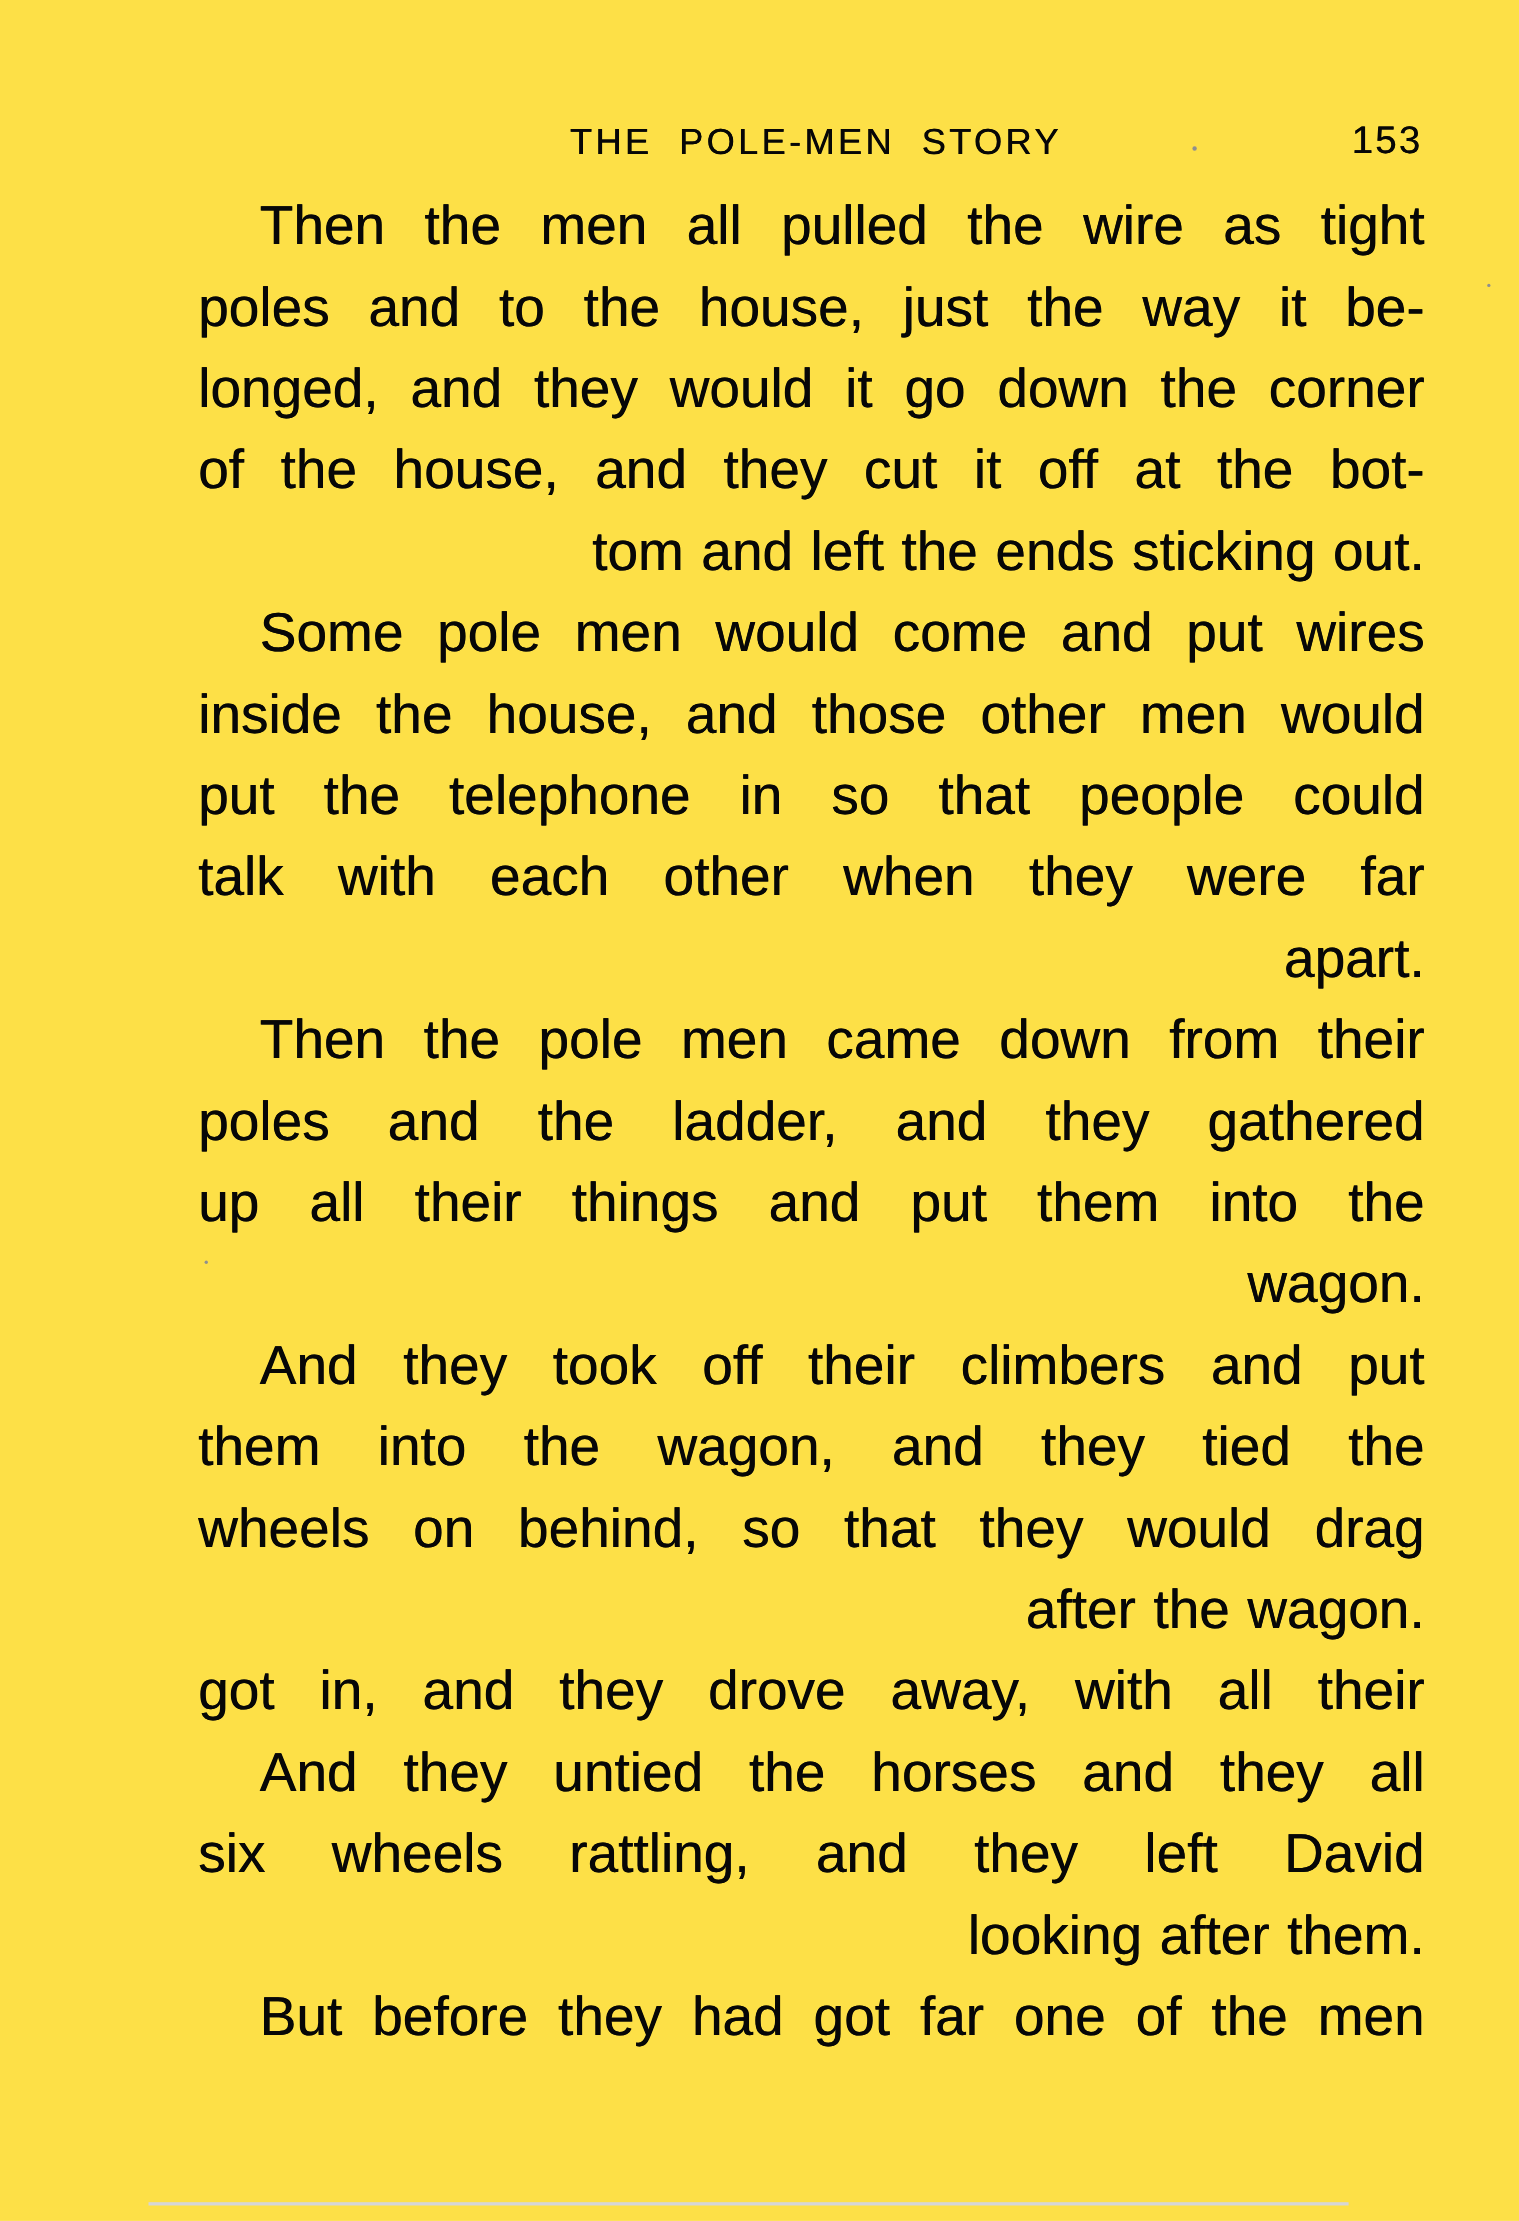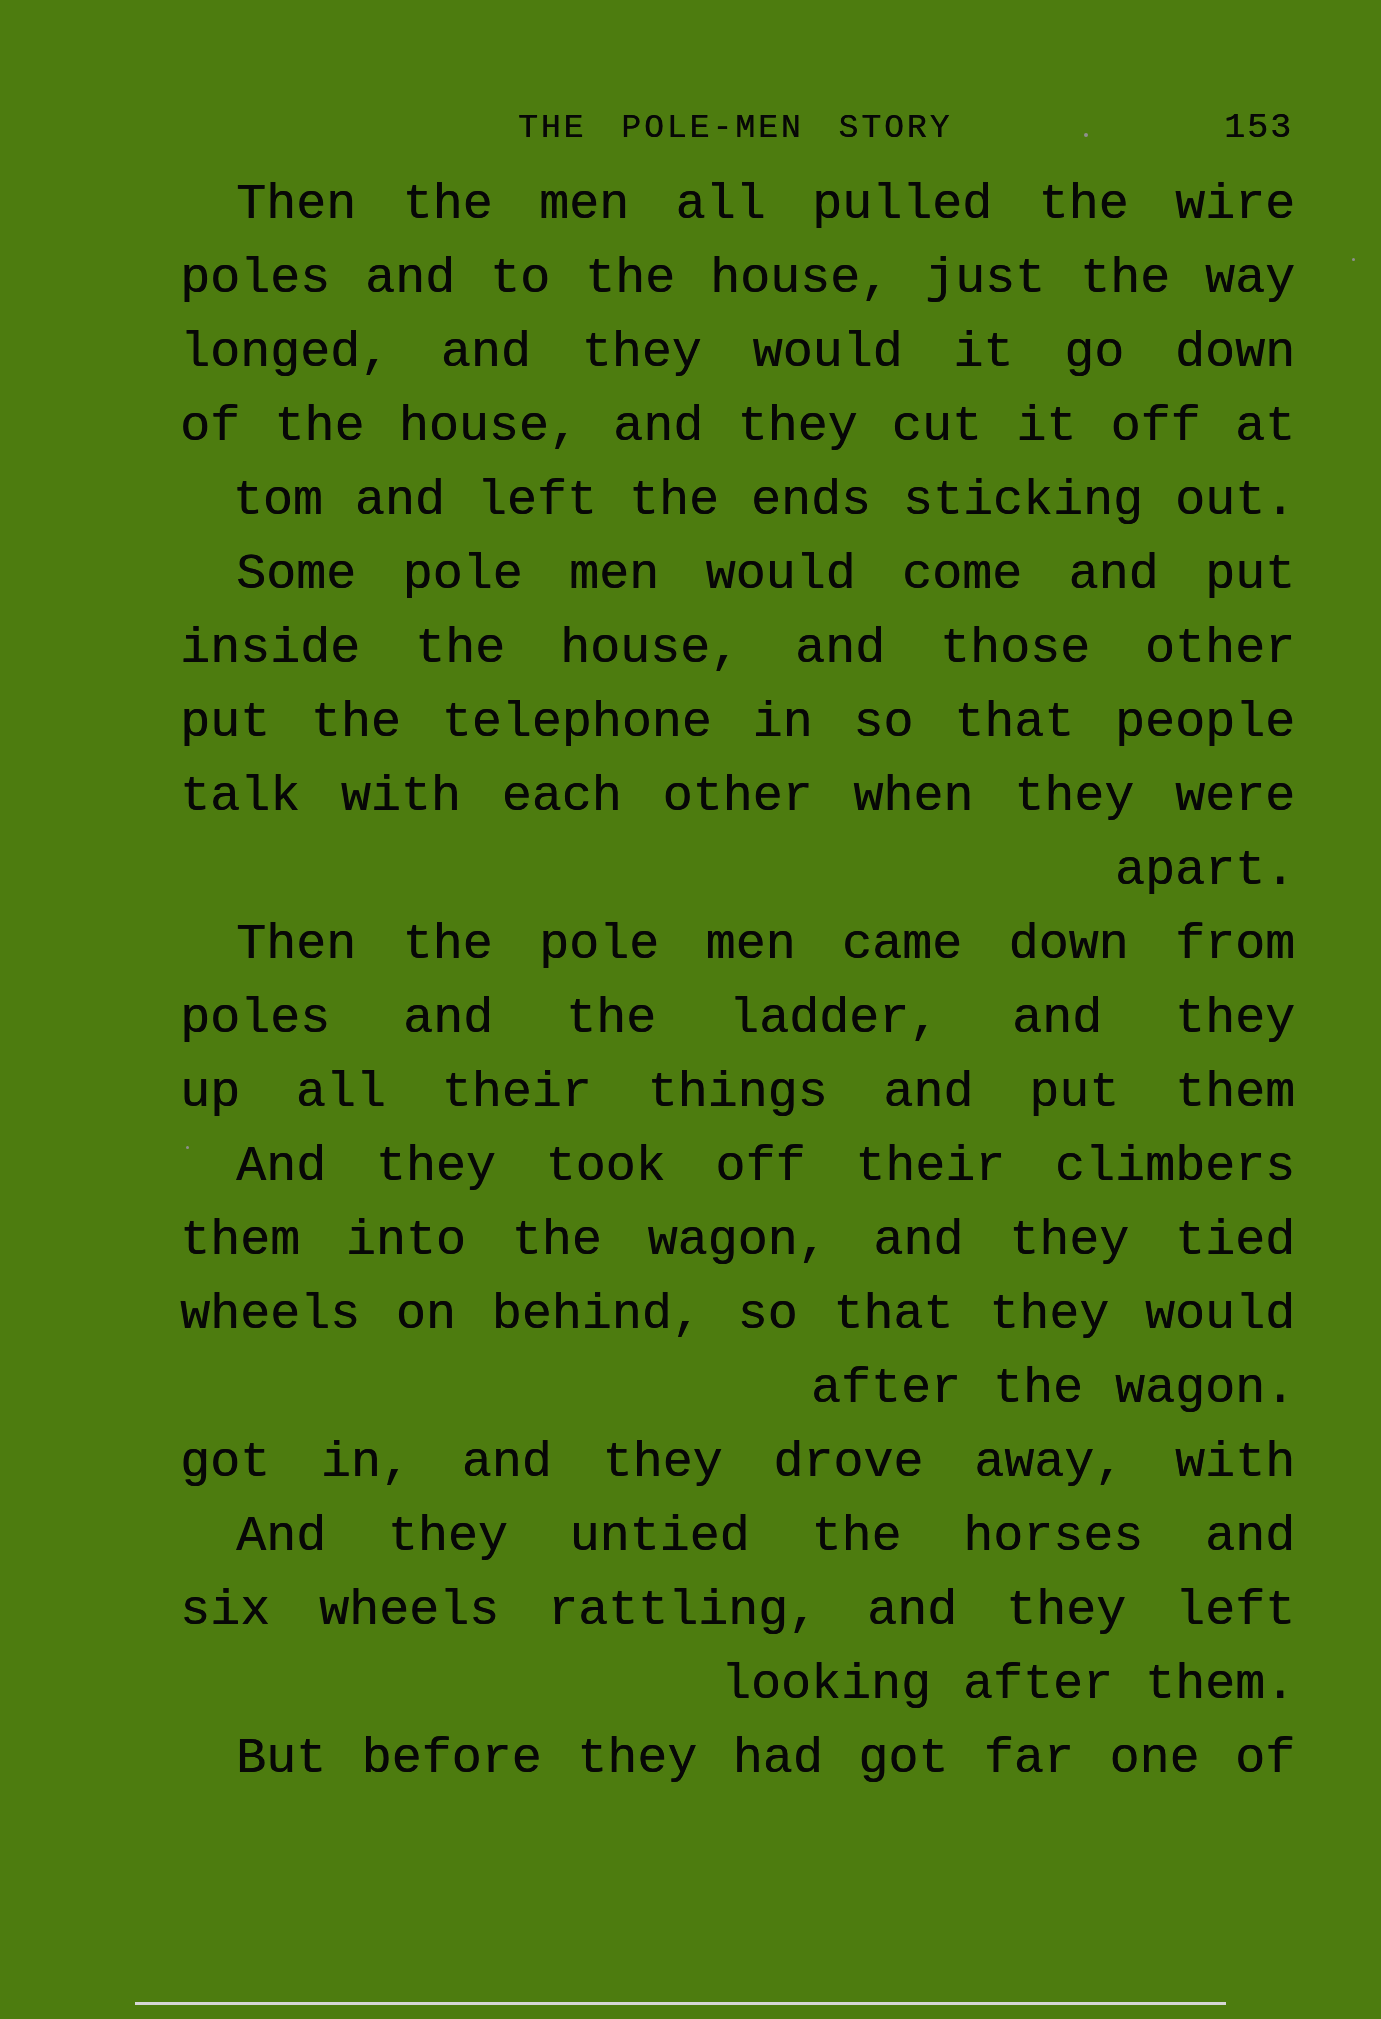--- a/index.html
+++ b/index.html
@@ -1,22 +1,22 @@
 <!DOCTYPE html>
 <html><head>
 <meta charset="utf-8">
 <style>
   html, body { margin: 0; padding: 0; background: #ffffff; }
   .page {
     position: relative;
     width: 1381px;
     height: 2019px;
-    background: #4d7c0f;
+    background: #fde047;
     overflow: hidden;
-    font-family: Liberation Mono, monospace;
+    font-family: Liberation Sans, sans-serif;
     color: #070707;
   }
   .running-head {
     position: absolute;
     top: 106px;
     left: 180px;
     width: 1115px;
     height: 46px;
   }
   .head-title {
@@ -102,20 +102,21 @@
       <div class="line">inside the house, and those other men would</div>
       <div class="line">put the telephone in so that people could</div>
       <div class="line">talk with each other when they were far</div>
       <div class="line noj">apart.</div>
     </div>
 
     <div class="paragraph">
       <div class="line indent">Then the pole men came down from their</div>
       <div class="line">poles and the ladder, and they gathered</div>
       <div class="line">up all their things and put them into the</div>
+      <div class="line noj">wagon.</div>
     </div>
 
     <div class="paragraph">
       <div class="line indent">And they took off their climbers and put</div>
       <div class="line">them into the wagon, and they tied the</div>
       <div class="line">wheels on behind, so that they would drag</div>
       <div class="line noj">after the wagon.</div>
     </div>
 
     <div class="paragraph">

